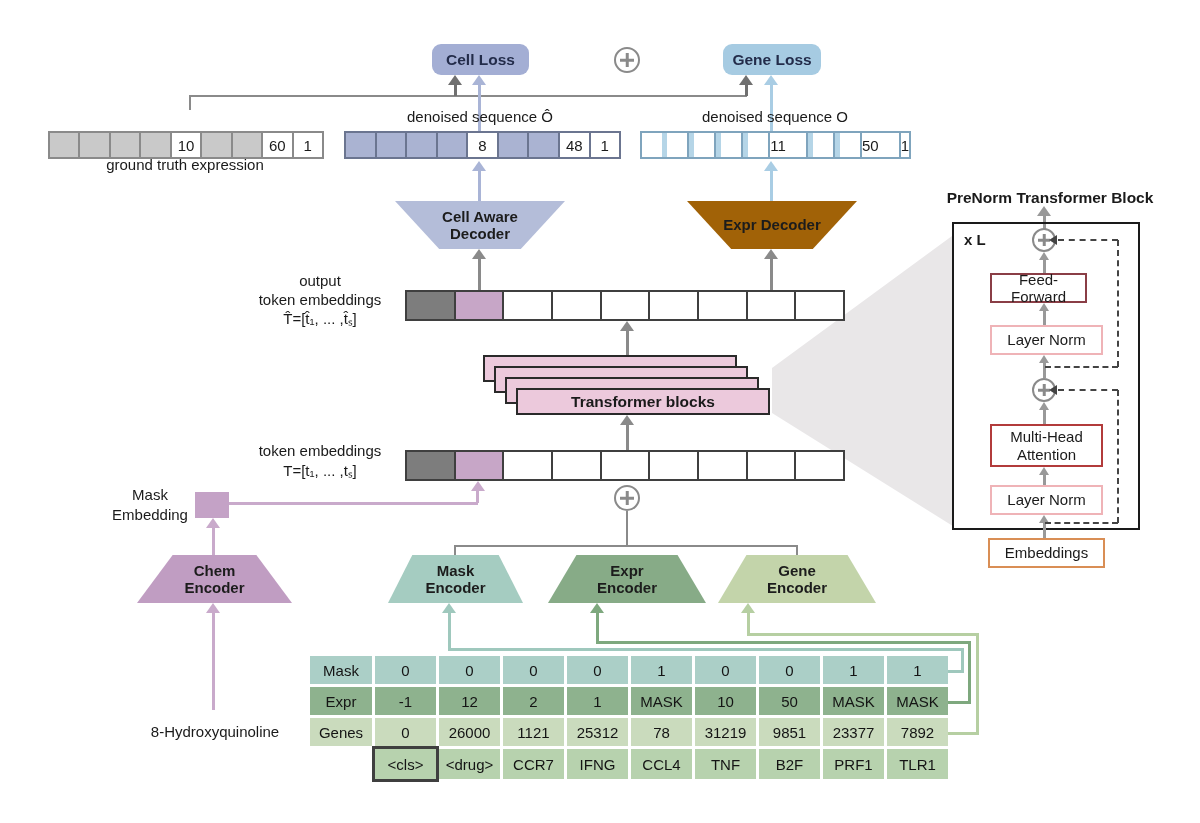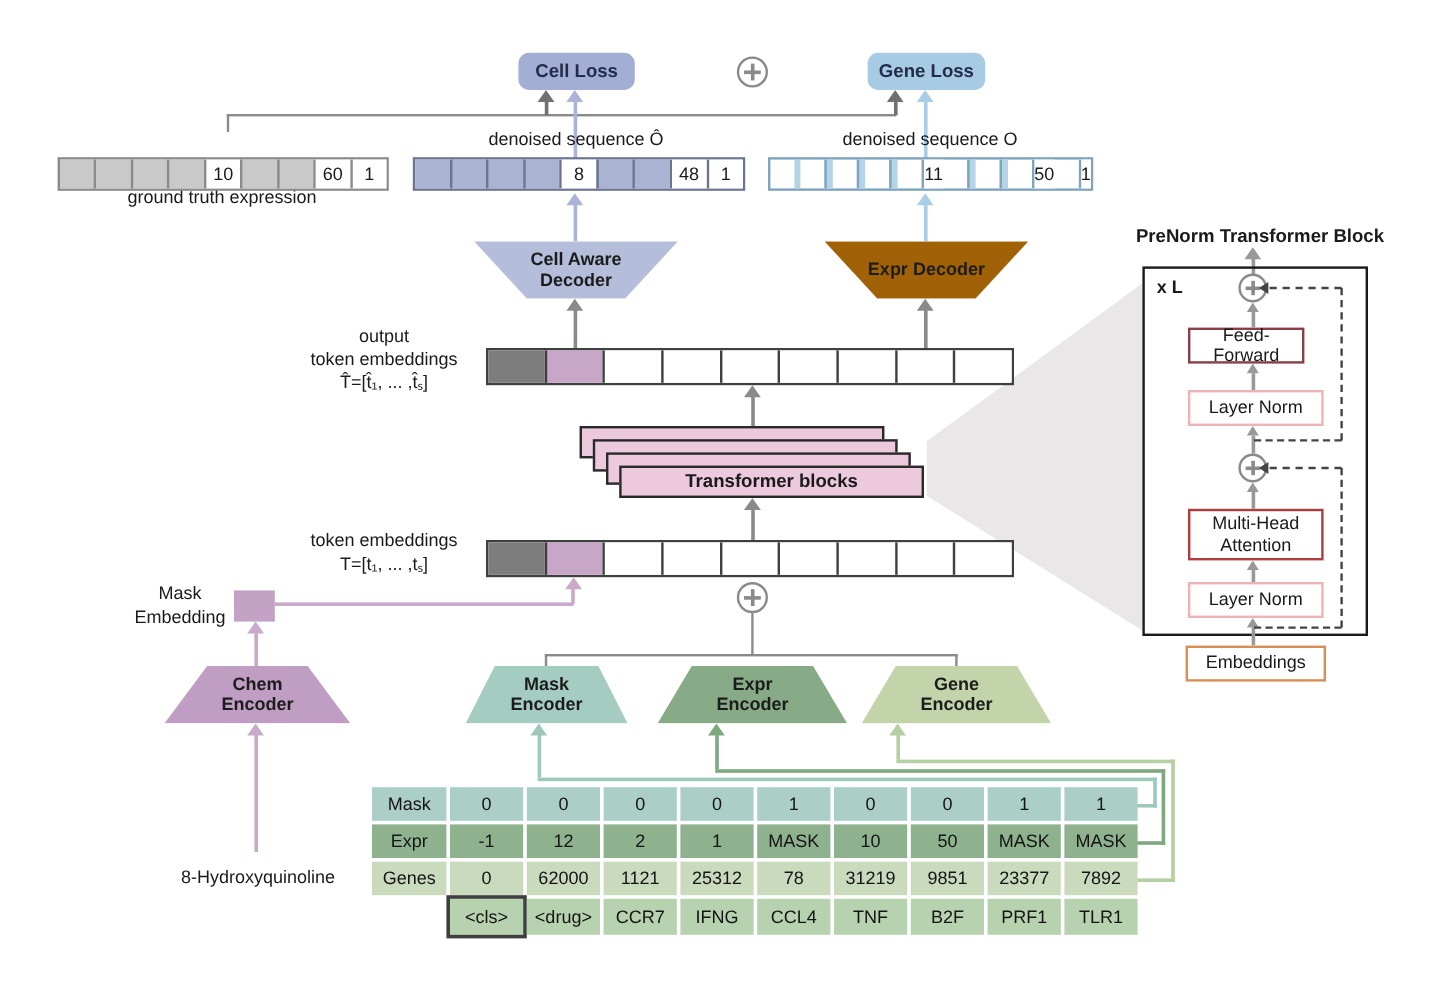--- a/index.html
+++ b/index.html
@@ -260,21 +260,21 @@
     <div class="cell r-expr">2</div>
     <div class="cell r-expr">1</div>
     <div class="cell r-expr">MASK</div>
     <div class="cell r-expr">10</div>
     <div class="cell r-expr">50</div>
     <div class="cell r-expr">MASK</div>
     <div class="cell r-expr">MASK</div>
 
     <div class="cell r-genes">Genes</div>
     <div class="cell r-genes">0</div>
-    <div class="cell r-genes">62000</div>
+    <div class="cell r-genes">26000</div>
     <div class="cell r-genes">1121</div>
     <div class="cell r-genes">25312</div>
     <div class="cell r-genes">78</div>
     <div class="cell r-genes">31219</div>
     <div class="cell r-genes">9851</div>
     <div class="cell r-genes">23377</div>
     <div class="cell r-genes">7892</div>
 
     <div class="cell r-none"></div>
     <div class="cell r-tok cls-cell">&lt;cls&gt;</div>

